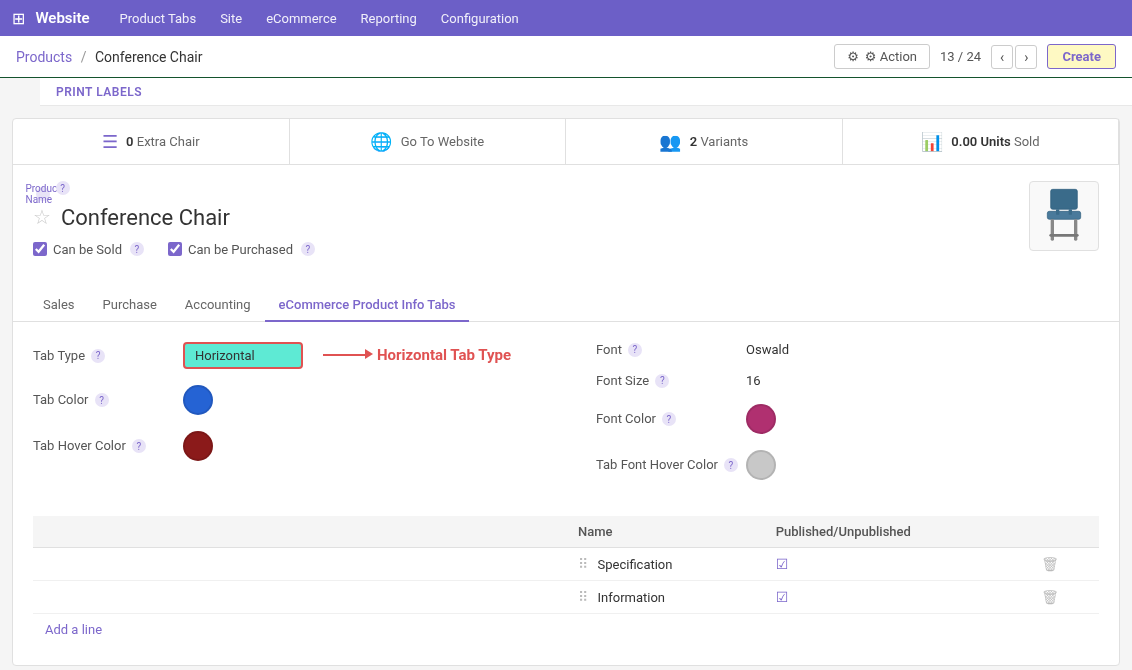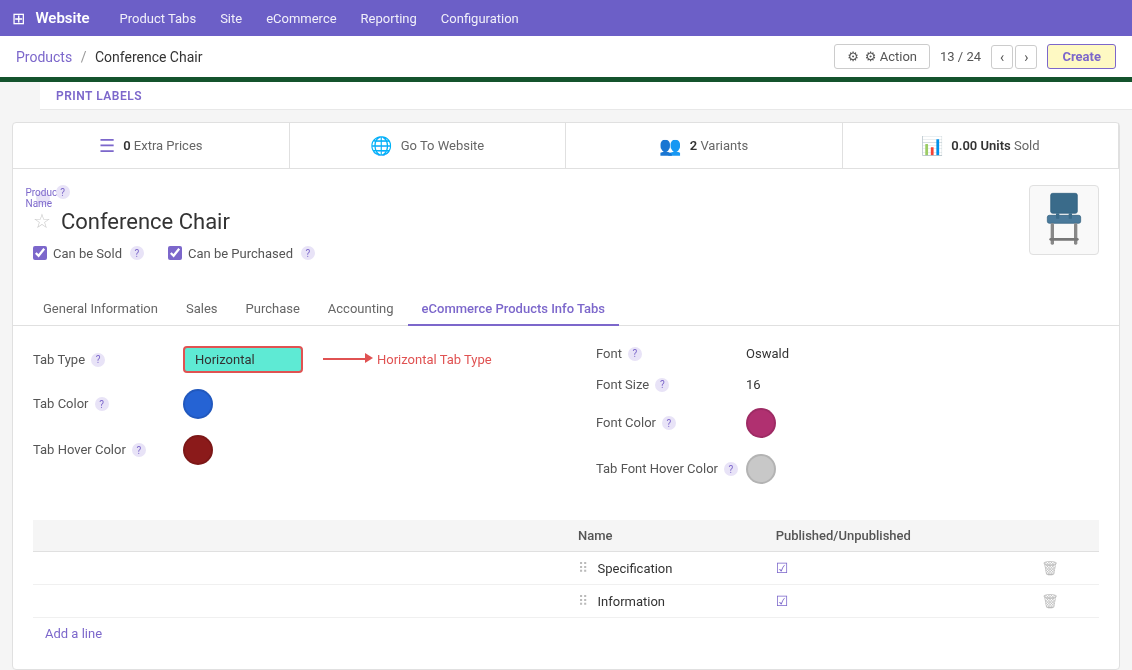--- a/index.html
+++ b/index.html
@@ -6,21 +6,21 @@
     body { background: #f5f5f5; font-size: 13px; color: #333; }
 
     
     .top-nav { background: #6c5fc7; display: flex; align-items: center; padding: 0 12px; height: 36px; }
     .top-nav .apps-icon { color: white; margin-right: 10px; font-size: 16px; cursor: pointer; }
     .top-nav .brand { color: white; font-weight: 600; font-size: 15px; margin-right: 20px; }
     .top-nav .nav-items { display: flex; gap: 4px; }
     .top-nav .nav-item { color: rgba(255,255,255,0.9); padding: 4px 10px; border-radius: 4px; cursor: pointer; font-size: 13px; }
 
     
-    .breadcrumb-bar { background: white; border-bottom: 5px solid #14532d; padding: 8px 16px; display: flex; align-items: center; justify-content: space-between; }
+    .breadcrumb-bar { background: white; border-bottom: 1px solid #14532d; padding: 8px 16px; display: flex; align-items: center; justify-content: space-between; }
     .breadcrumb { font-size: 14px; color: #555; }
     .breadcrumb .link { color: #7c67cb; cursor: pointer; }
     .breadcrumb .sep { margin: 0 5px; color: #999; }
     .breadcrumb .current { color: #333; }
     .breadcrumb-actions { display: flex; align-items: center; gap: 10px; }
     .nav-counter { font-size: 13px; color: #555; }
     .nav-arrows { display: flex; gap: 2px; }
     .nav-arrow { border: 1px solid #ccc; background: white; padding: 3px 8px; cursor: pointer; color: #555; border-radius: 3px; font-size: 14px; }
     .action-btn { border: 1px solid #ccc; background: white; padding: 4px 12px; cursor: pointer; border-radius: 3px; font-size: 13px; color: #555; display: flex; align-items: center; gap: 4px; }
     .create-btn { background: #fef9c3; border: 1px solid #7c67cb; color: #7c67cb; padding: 4px 14px; cursor: pointer; border-radius: 3px; font-size: 13px; font-weight: 700; }
@@ -61,21 +61,21 @@
 
     
     .tab-content { padding: 20px; }
     .form-row { display: flex; align-items: center; margin-bottom: 16px; }
     .form-label { font-size: 13px; color: #555; width: 150px; flex-shrink: 0; display: flex; align-items: flex-end; gap: 4px; }
     .form-value { font-size: 13px; color: #333; }
     .field-box { border: 2px solid #e05252; border-radius: 4px; padding: 4px 10px; background: #5eead4; min-width: 120px; font-size: 13px; color: #333; }
     .color-circle { width: 30px; height: 30px; border-radius: 50%; cursor: pointer; border: 2px solid rgba(0,0,0,0.1); }
 
     
-    .annotation { color: #e05252; font-weight: 400; font-size: 13px; display: flex; align-items: center; gap: 4px; margin-left: 10px; }
+    .annotation { color: #e05252; font-weight: 700; font-size: 15px; display: flex; align-items: center; gap: 4px; margin-left: 10px; }
 
     
     .data-table { width: 100%; border-collapse: collapse; margin-top: 16px; }
     .data-table thead th { background: #f5f5f5; padding: 8px 12px; text-align: left; font-size: 13px; font-weight: 500; color: #555; border-bottom: 1px solid #e0e0e0; }
     .data-table tbody td { padding: 8px 12px; border-bottom: 1px solid #f0f0f0; font-size: 13px; color: #333; }
     .drag-handle { color: #bbb; cursor: grab; font-size: 14px; margin-right: 6px; }
     .check-icon { color: #7c67cb; font-size: 14px; }
     .delete-icon { color: #bbb; cursor: pointer; font-size: 14px; }
     .add-line { color: #7c67cb; font-size: 13px; cursor: pointer; padding: 8px 12px; display: inline-block; }
 
@@ -121,21 +121,21 @@
   <span class="print-labels">PRINT LABELS</span>
 </div>
 
 <div class="main-content">
 
   <div class="stats-bar">
     <div class="stat-item">
       <span class="stat-icon">☰</span>
       <div class="stat-text">
         <span class="stat-num">0</span>
-        <span class="stat-label"> Extra Prices</span>
+        <span class="stat-label"> Extra Chair</span>
       </div>
     </div>
     <div class="stat-item">
       <span class="stat-icon" style="color:#27ae60;">🌐</span>
       <div class="stat-text">
         <span class="stat-label">Go To Website</span>
       </div>
     </div>
     <div class="stat-item">
       <span class="stat-icon">👥</span>
@@ -191,25 +191,24 @@
           <rect x="18" y="72" width="44" height="4" rx="2" fill="#777"></rect>
 
           <rect x="28" y="35" width="5" height="8" rx="1" fill="#3a6b8a"></rect>
           <rect x="47" y="35" width="5" height="8" rx="1" fill="#3a6b8a"></rect>
         </svg>
       </div>
     </div>
   </div>
 
   <div class="tabs">
-    <div class="tab">General Information</div>
     <div class="tab">Sales</div>
     <div class="tab">Purchase</div>
     <div class="tab">Accounting</div>
-    <div class="tab active">eCommerce Products Info Tabs</div>
+    <div class="tab active">eCommerce Product Info Tabs</div>
   </div>
 
   <div class="tab-content">
     <div style="display:flex; gap:60px; margin-bottom:20px;">
 
       <div style="flex:1;">
 
         <div class="form-row">
           <div class="form-label">
             Tab Type

